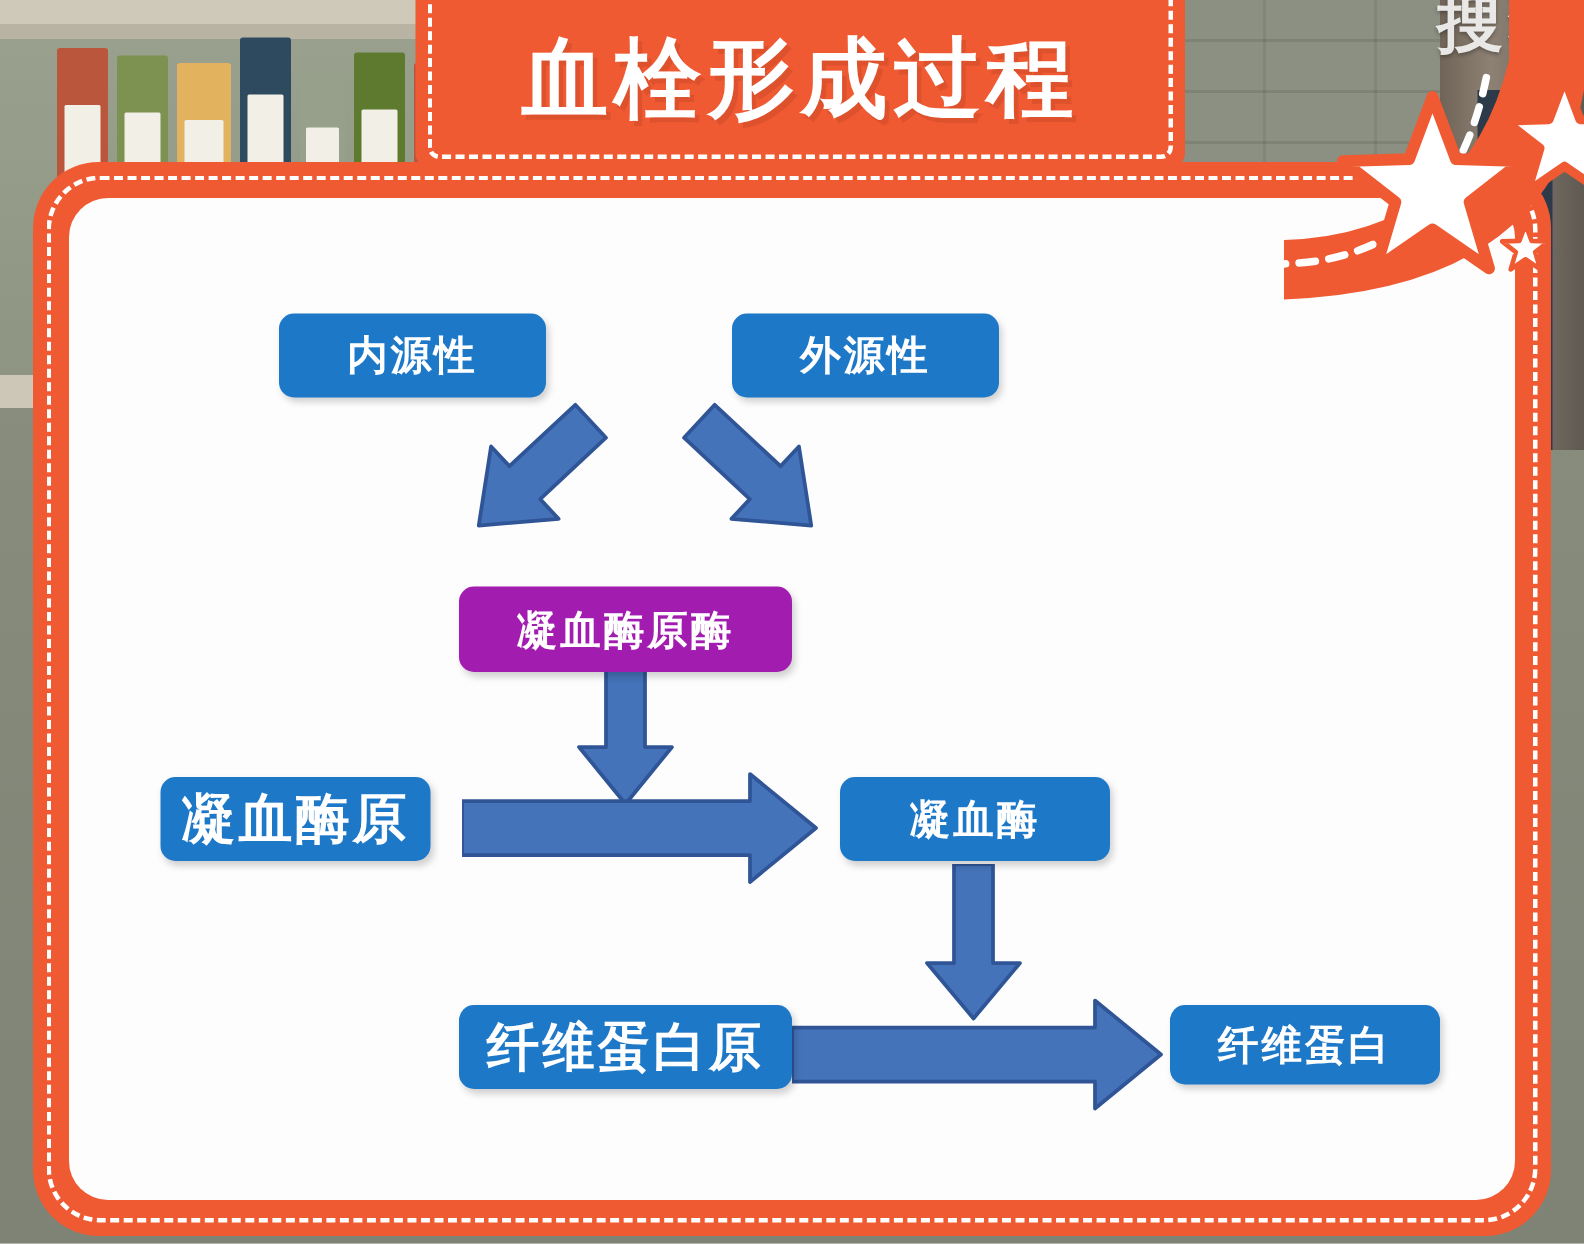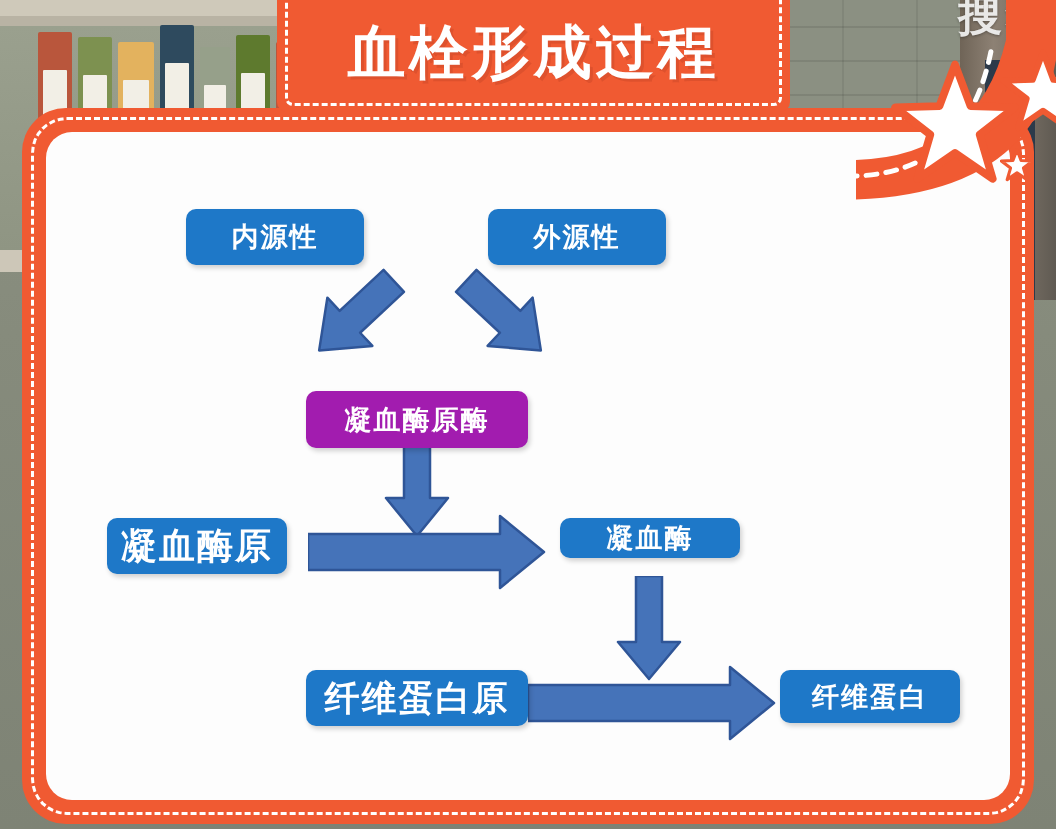--- a/index.html
+++ b/index.html
@@ -225,17 +225,17 @@
 
   <svg class="arrow-svg" width="250" height="80" style="left:528px;top:663px;" viewBox="0 0 250 80">
     <polygon points="0,22 202,22 202,4 246,40 202,76 202,58 0,58" fill="#4573b9" stroke="#2f5597" stroke-width="2.5" stroke-linejoin="round"></polygon>
   </svg>
 
   <div id="nodes-holder">
       <div class="node" style="left: 186px; top: 209px; width: 178px; height: 56px; font-size: 27px; background: rgb(30, 120, 200);">内源性</div>
       <div class="node" style="left: 488px; top: 209px; width: 178px; height: 56px; font-size: 27px; background: rgb(30, 120, 200);">外源性</div>
       <div class="node" style="left: 306px; top: 367px; width: 222px; height: 57px; font-size: 27px; background: #a21caf; margin-top: 24px;">凝血酶原酶</div>
       <div class="node" style="left: 107px; top: 518px; width: 180px; height: 56px; font-size: 36px; background: rgb(30, 120, 200);">凝血酶原</div>
-      <div class="node" style="left: 560px; top: 518px; width: 180px; height: 40px; font-size: 27px; background: rgb(30, 120, 200);">凝血酶</div>
+      <div class="node" style="left: 560px; top: 518px; width: 180px; height: 56px; font-size: 27px; background: rgb(30, 120, 200);">凝血酶</div>
       <div class="node" style="left: 306px; top: 670px; width: 222px; height: 56px; font-size: 35px; background: rgb(30, 120, 200);">纤维蛋白原</div>
       <div class="node" style="left: 780px; top: 670px; width: 180px; height: 53px; font-size: 27px; background: rgb(30, 120, 200);">纤维蛋白</div>
     </div>
 </div>
 
 </body></html>

